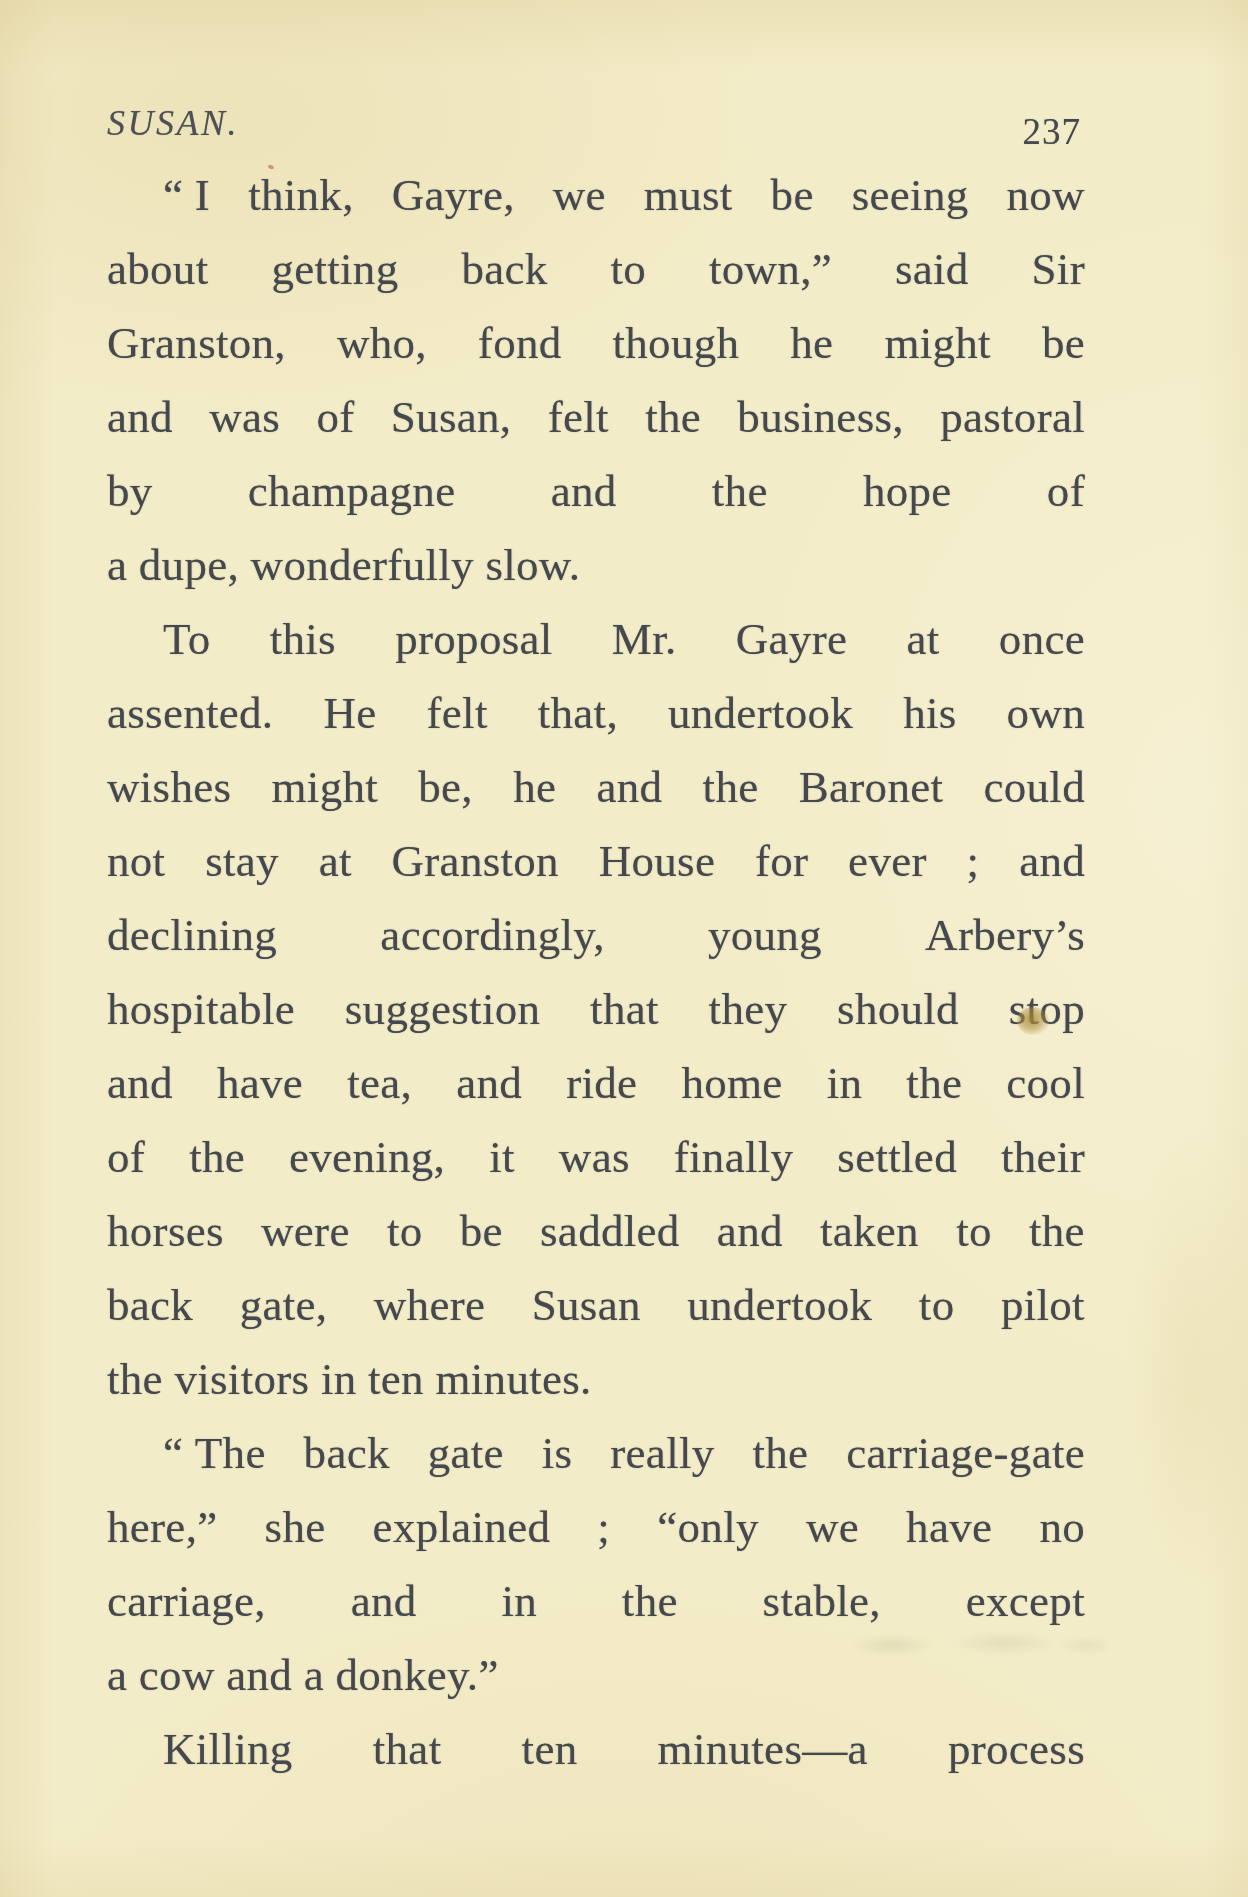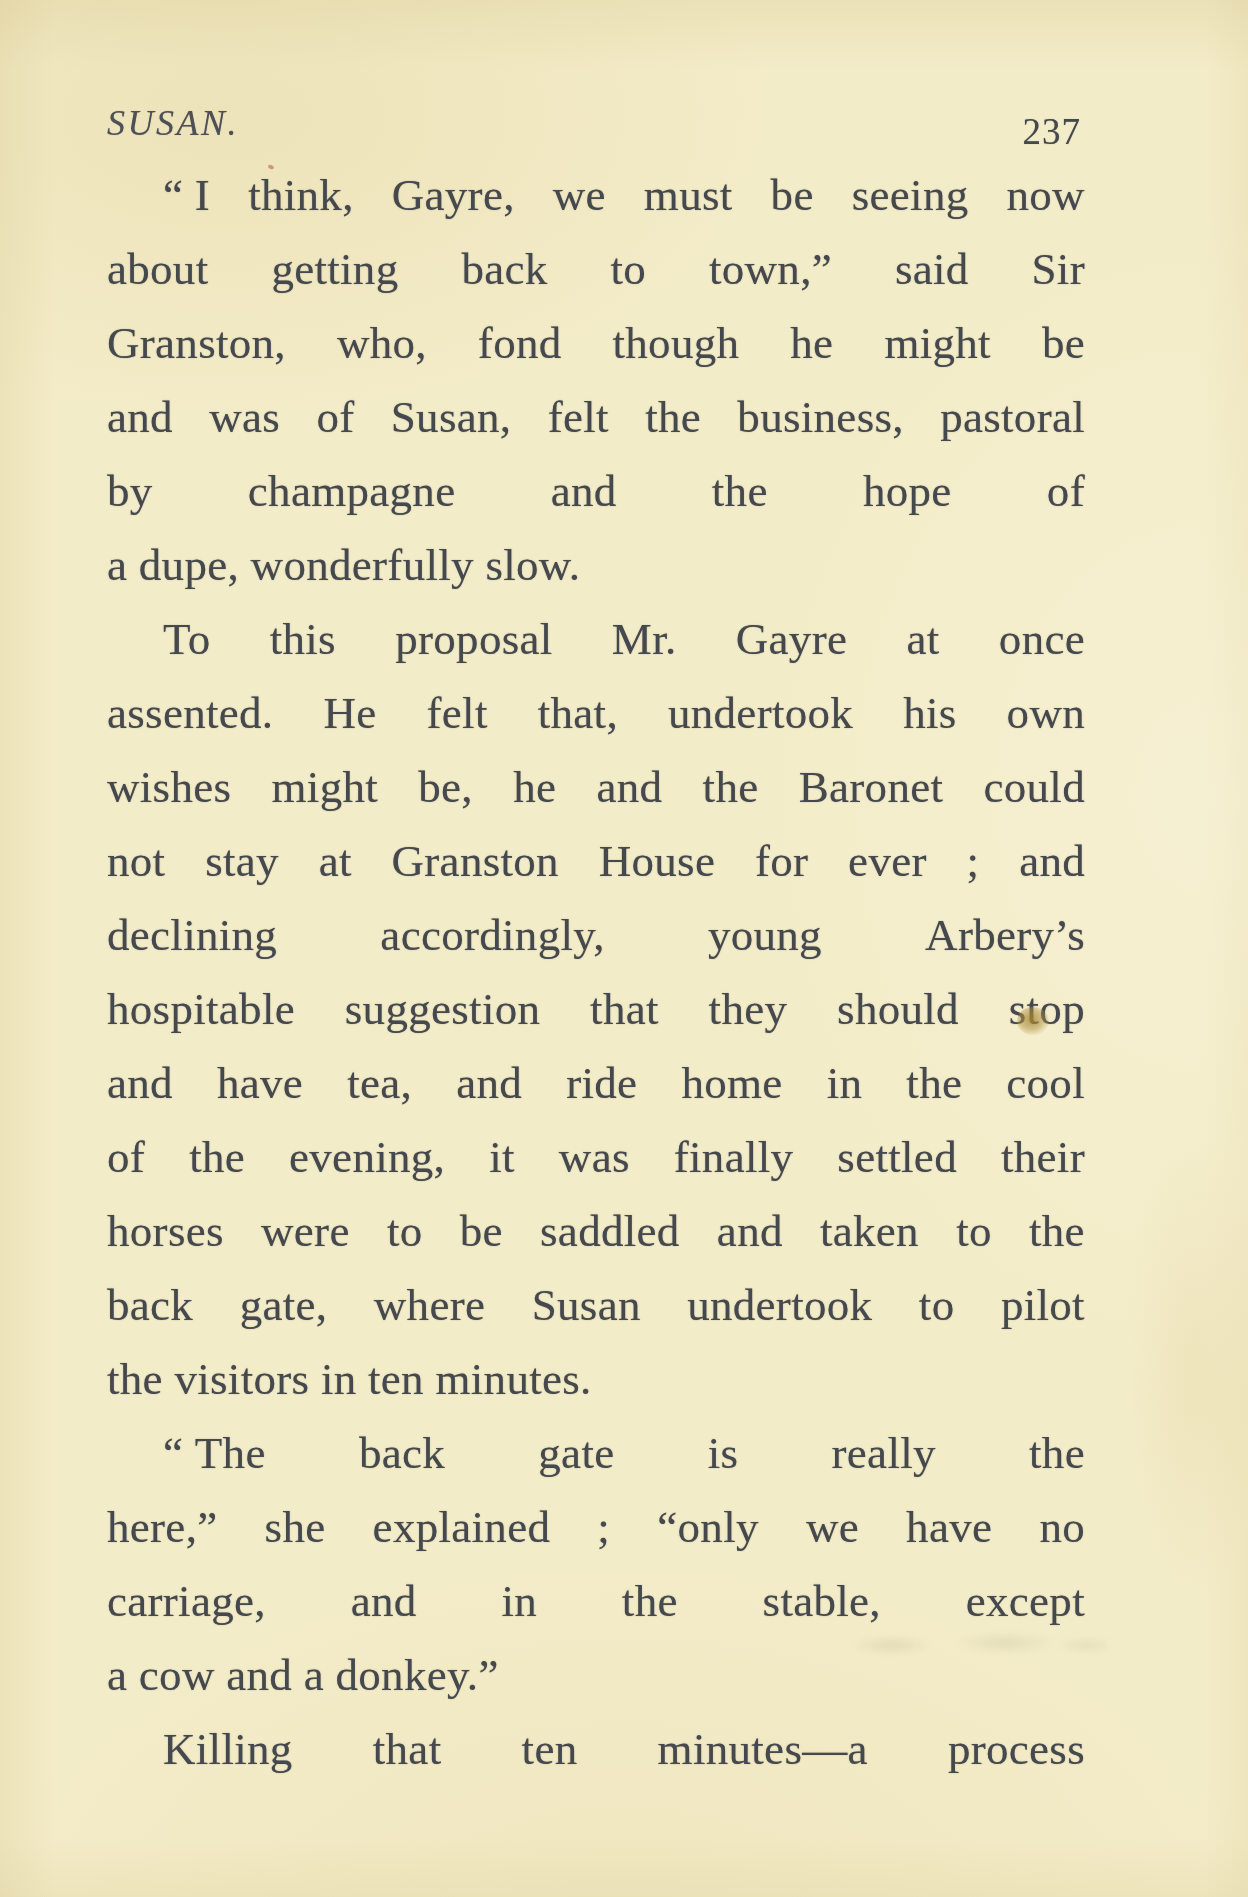--- a/index.html
+++ b/index.html
@@ -248,20 +248,21 @@
         <span>pilot</span>
       </div>
       <div class="line">the visitors in ten minutes.</div>
       <div class="line justify indent">
         <span>“&nbsp;The</span>
         <span>back</span>
         <span>gate</span>
         <span>is</span>
         <span>really</span>
         <span>the</span>
+        <span>carriage-gate</span>
       </div>
       <div class="line justify">
         <span>here,”</span>
         <span>she</span>
         <span>explained</span>
         <span>;</span>
         <span>“only</span>
         <span>we</span>
         <span>have</span>
         <span>no</span>

